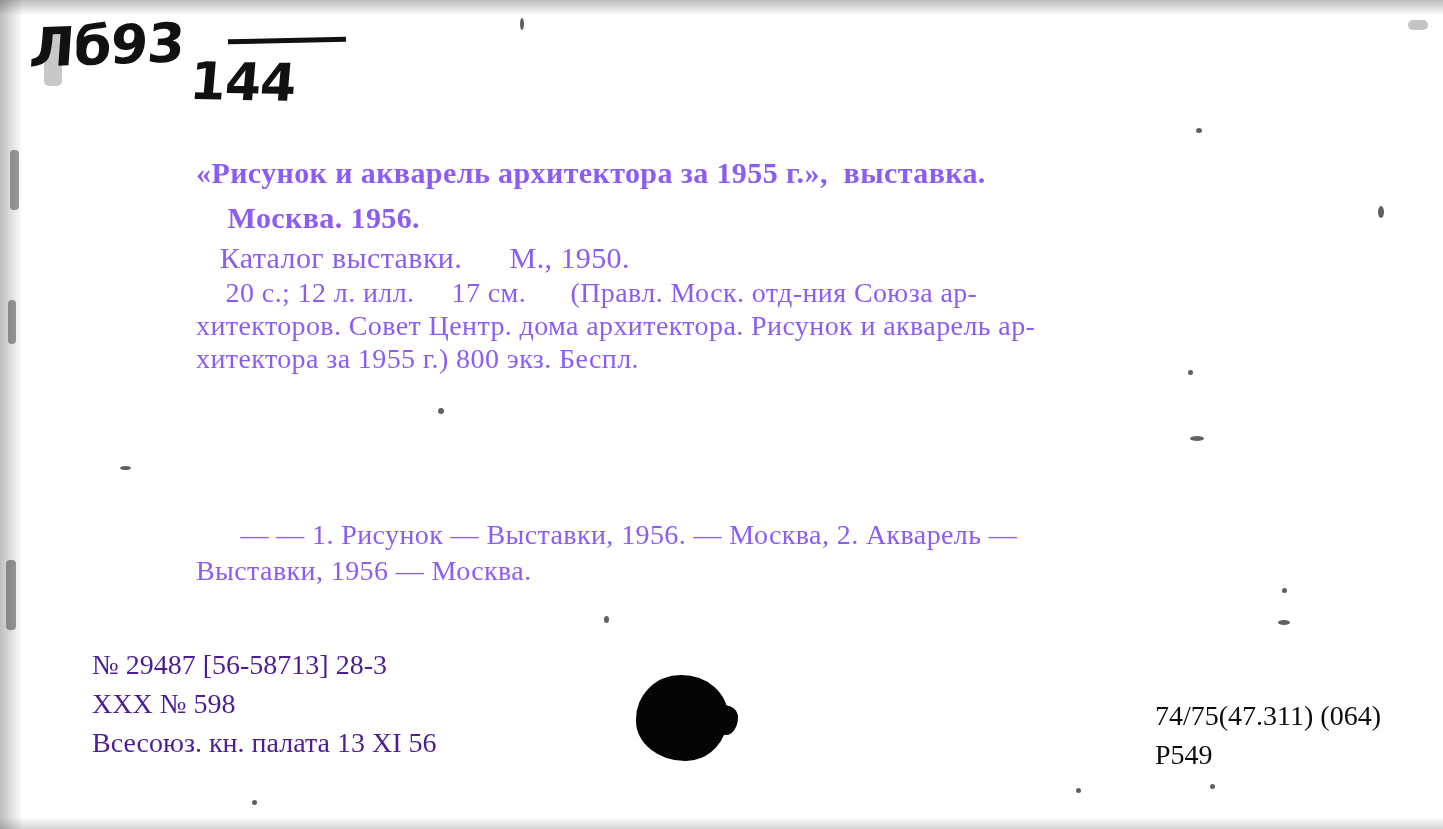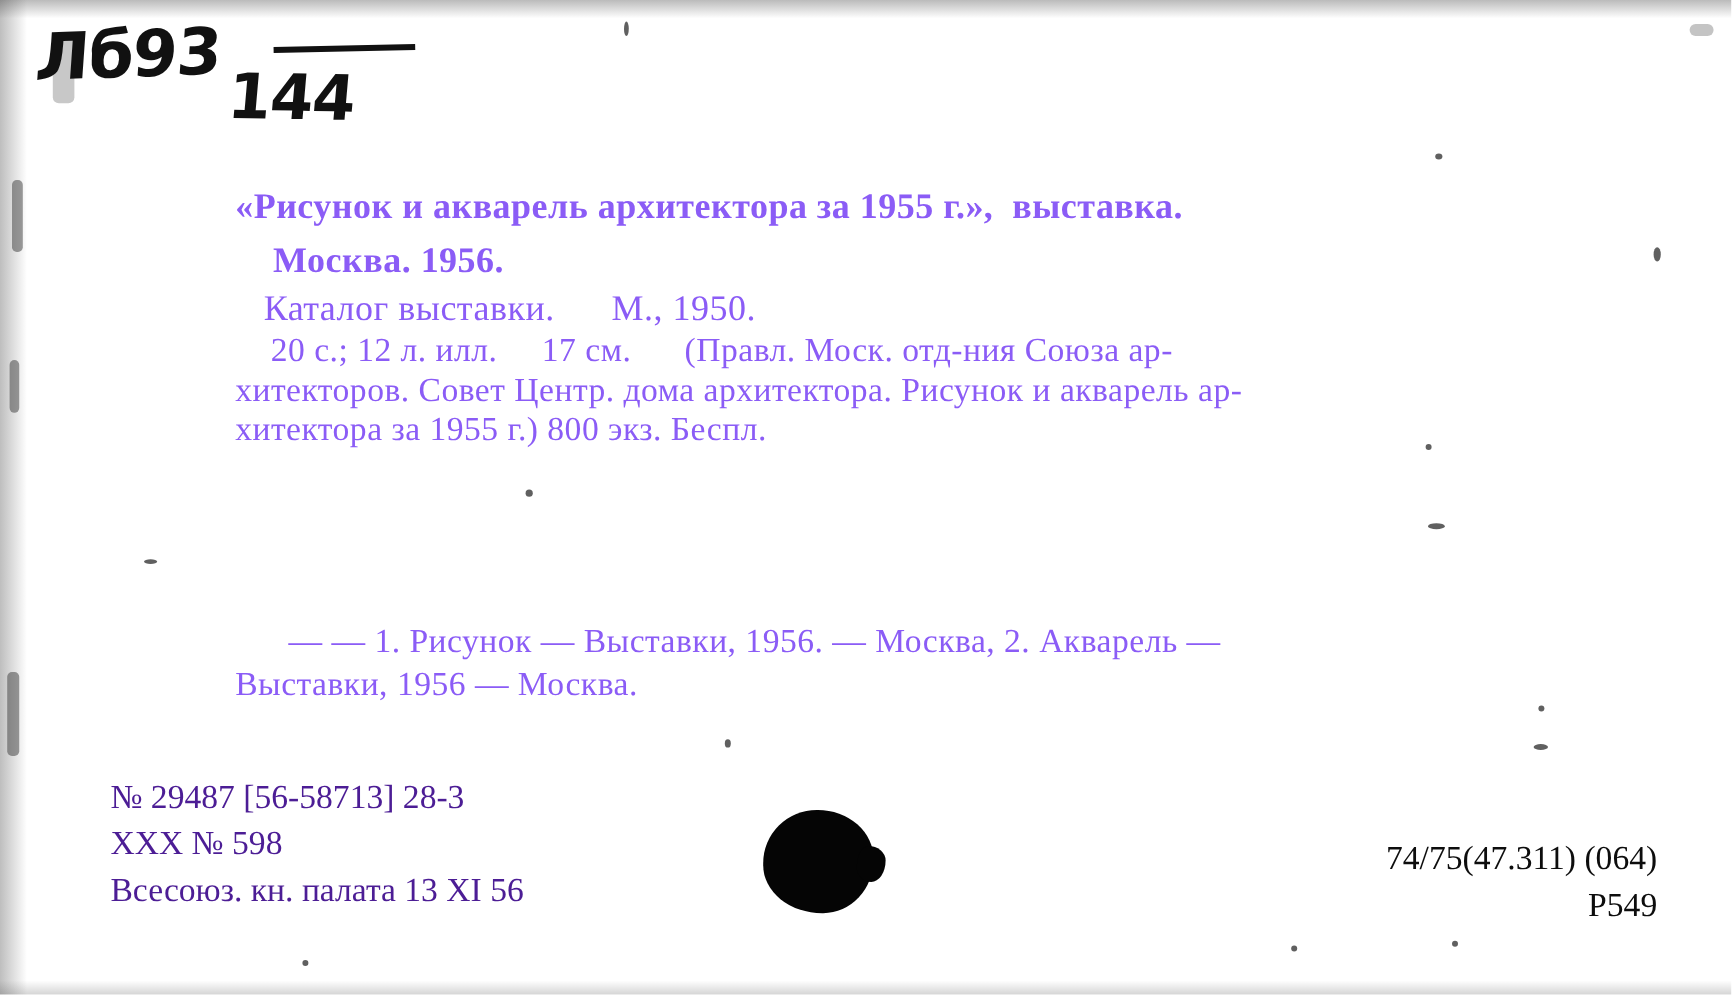--- a/index.html
+++ b/index.html
@@ -134,21 +134,20 @@
     color: #4c1d95;
     white-space: pre;
   }
   #footer-right {
     position: absolute;
     right: 62px;
     top: 696px;
     font-size: 28px;
     line-height: 39px;
     color: #0d0d0d;
-    text-align: right;
     white-space: pre;
   }
   #ink-blot {
     position: absolute;
     left: 636px;
     top: 675px;
     width: 92px;
     height: 86px;
     background: #050505;
     border-radius: 49% 51% 46% 54% / 52% 48% 53% 47%;

